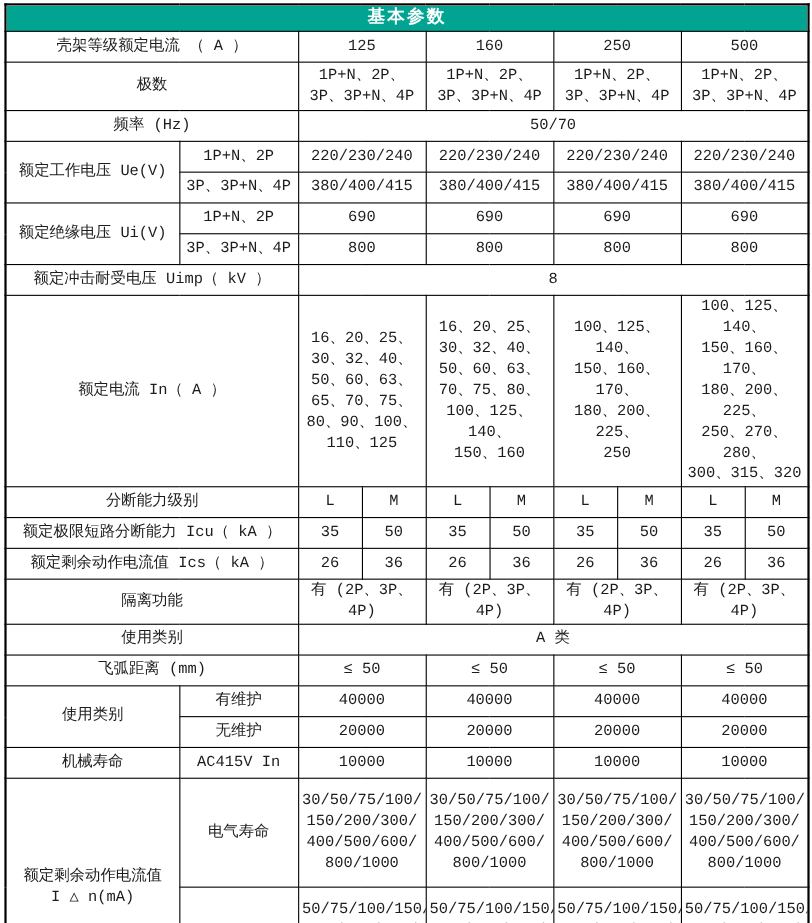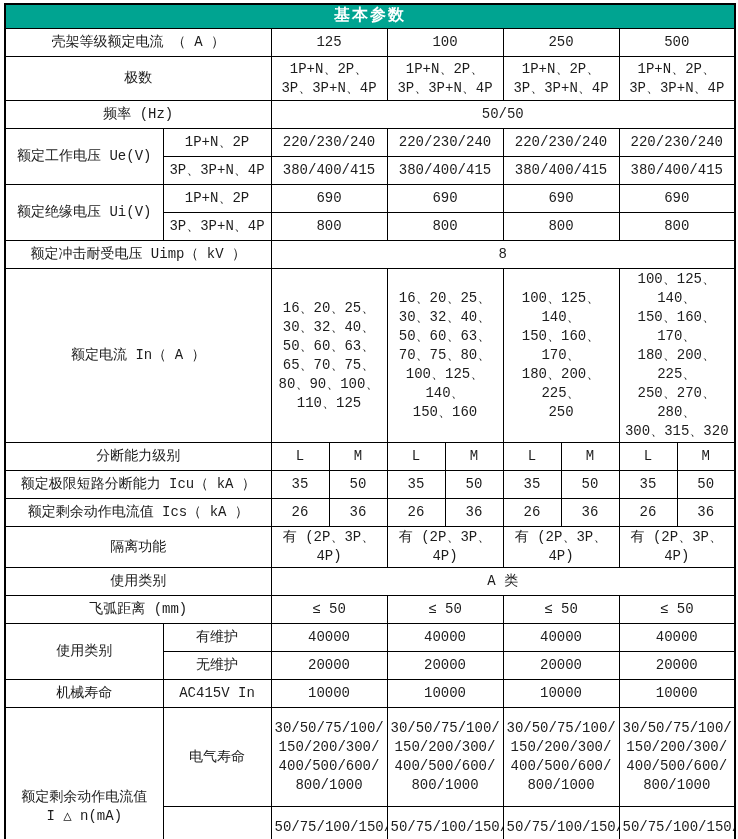--- a/index.html
+++ b/index.html
@@ -70,40 +70,40 @@
     </colgroup>
 
     <tbody>
         <tr class="title-row">
       <td colspan="10">基本参数</td>
     </tr>
 
     <tr class="h28">
       <td colspan="2" class="lbl">壳架等级额定电流 （ A ）</td>
       <td colspan="2">125</td>
-      <td colspan="2">100</td>
+      <td colspan="2">160</td>
       <td colspan="2">250</td>
       <td colspan="2">500</td>
     </tr>
 
     <tr class="h44">
       <td colspan="2" class="lbl">极数</td>
       <td colspan="2">1P+N、2P、
 3P、3P+N、4P</td>
       <td colspan="2">1P+N、2P、
 3P、3P+N、4P</td>
       <td colspan="2">1P+N、2P、
 3P、3P+N、4P</td>
       <td colspan="2">1P+N、2P、
 3P、3P+N、4P</td>
     </tr>
 
     <tr class="h28">
       <td colspan="2" class="lbl">频率 (Hz)</td>
-      <td colspan="8">50/50</td>
+      <td colspan="8">50/70</td>
     </tr>
 
     <tr class="h28">
       <td rowspan="2" class="lbl">额定工作电压 Ue(V)</td>
       <td class="lbl">1P+N、2P</td>
       <td colspan="2">220/230/240</td>
       <td colspan="2">220/230/240</td>
       <td colspan="2">220/230/240</td>
       <td colspan="2">220/230/240</td>
     </tr>

